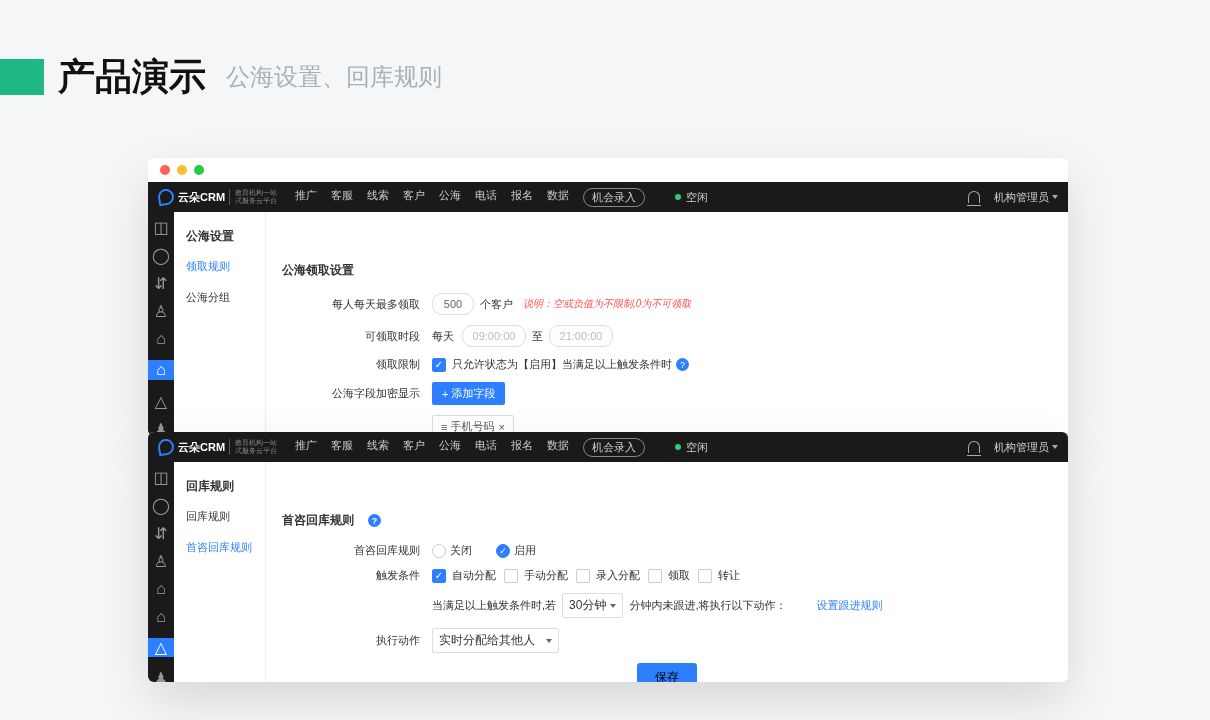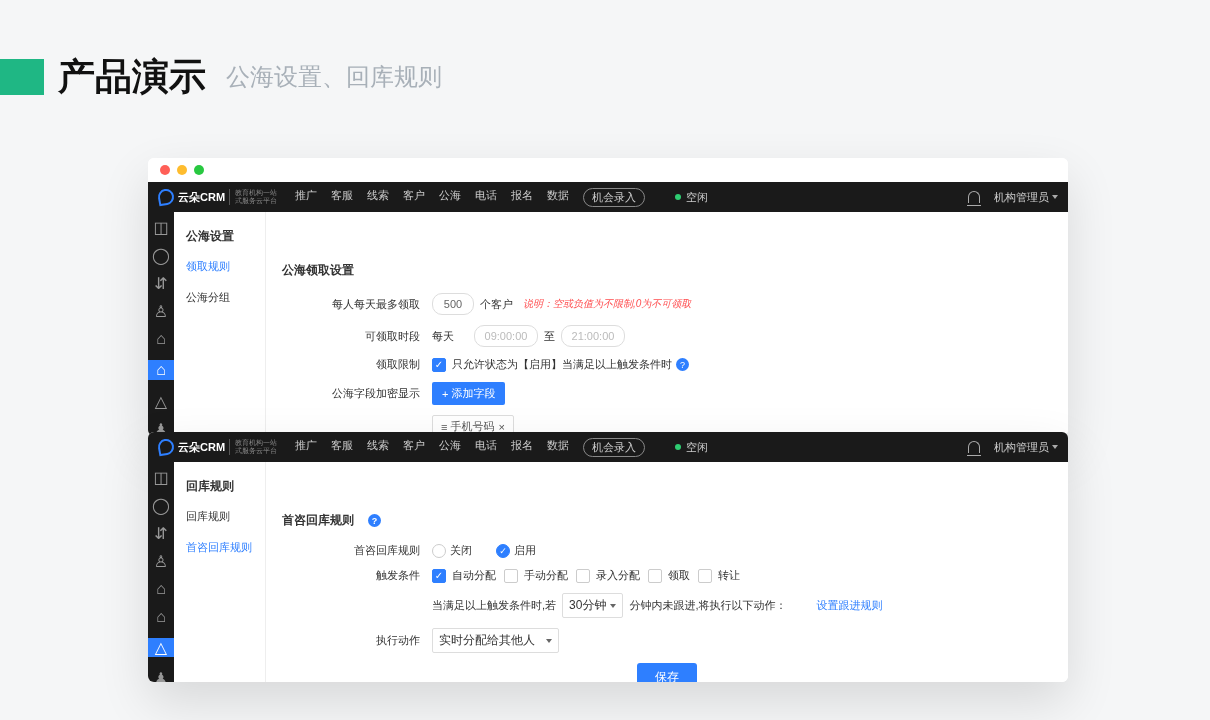--- a/index.html
+++ b/index.html
@@ -244,21 +244,21 @@
     padding: 3px 6px;
     font-size: 12px;
     display: inline-flex;
     align-items: center;
     gap: 4px;
     color:#333;
   }
   .link { color: #2e7fff; cursor: pointer; margin-left: 30px;}
   .save {
     background: #2e7fff;
-    color: #ffffff;
+    color: #000000;
     border-radius: 3px;
     padding: 6px 18px;
     font-size: 12px;
     cursor: pointer;
     margin: 8px auto 0;
     display: block;
     width: fit-content;
   }
   .triangle{width:0;height:0;border-left:3px solid transparent;border-right:3px solid transparent;border-top:4px solid #666;display:inline-block;}
 </style>
@@ -329,21 +329,21 @@
     <div class="content">
       <div class="content-title">公海领取设置</div>
       <div class="row">
         <div class="lbl">每人每天最多领取</div>
         <div class="input small">500</div>
         <span style="margin-left:6px">个客户</span>
         <span class="hint"><span class="pre">说明：</span><span>空或负值为不限制,0为不可领取</span></span>
       </div>
       <div class="row">
         <div class="lbl">可领取时段</div>
-        <span style="margin-right:20px">每天</span>
+        <span style="margin-right:8px">每天</span>
         <div class="input time">09:00:00</div>
         <span style="margin:0 6px">至</span>
         <div class="input time">21:00:00</div>
       </div>
       <div class="row">
         <div class="lbl">领取限制</div>
         <span class="cb">✓</span>
         <span>只允许状态为【启用】当满足以上触发条件时</span>
         <span class="help">?</span>
       </div>

